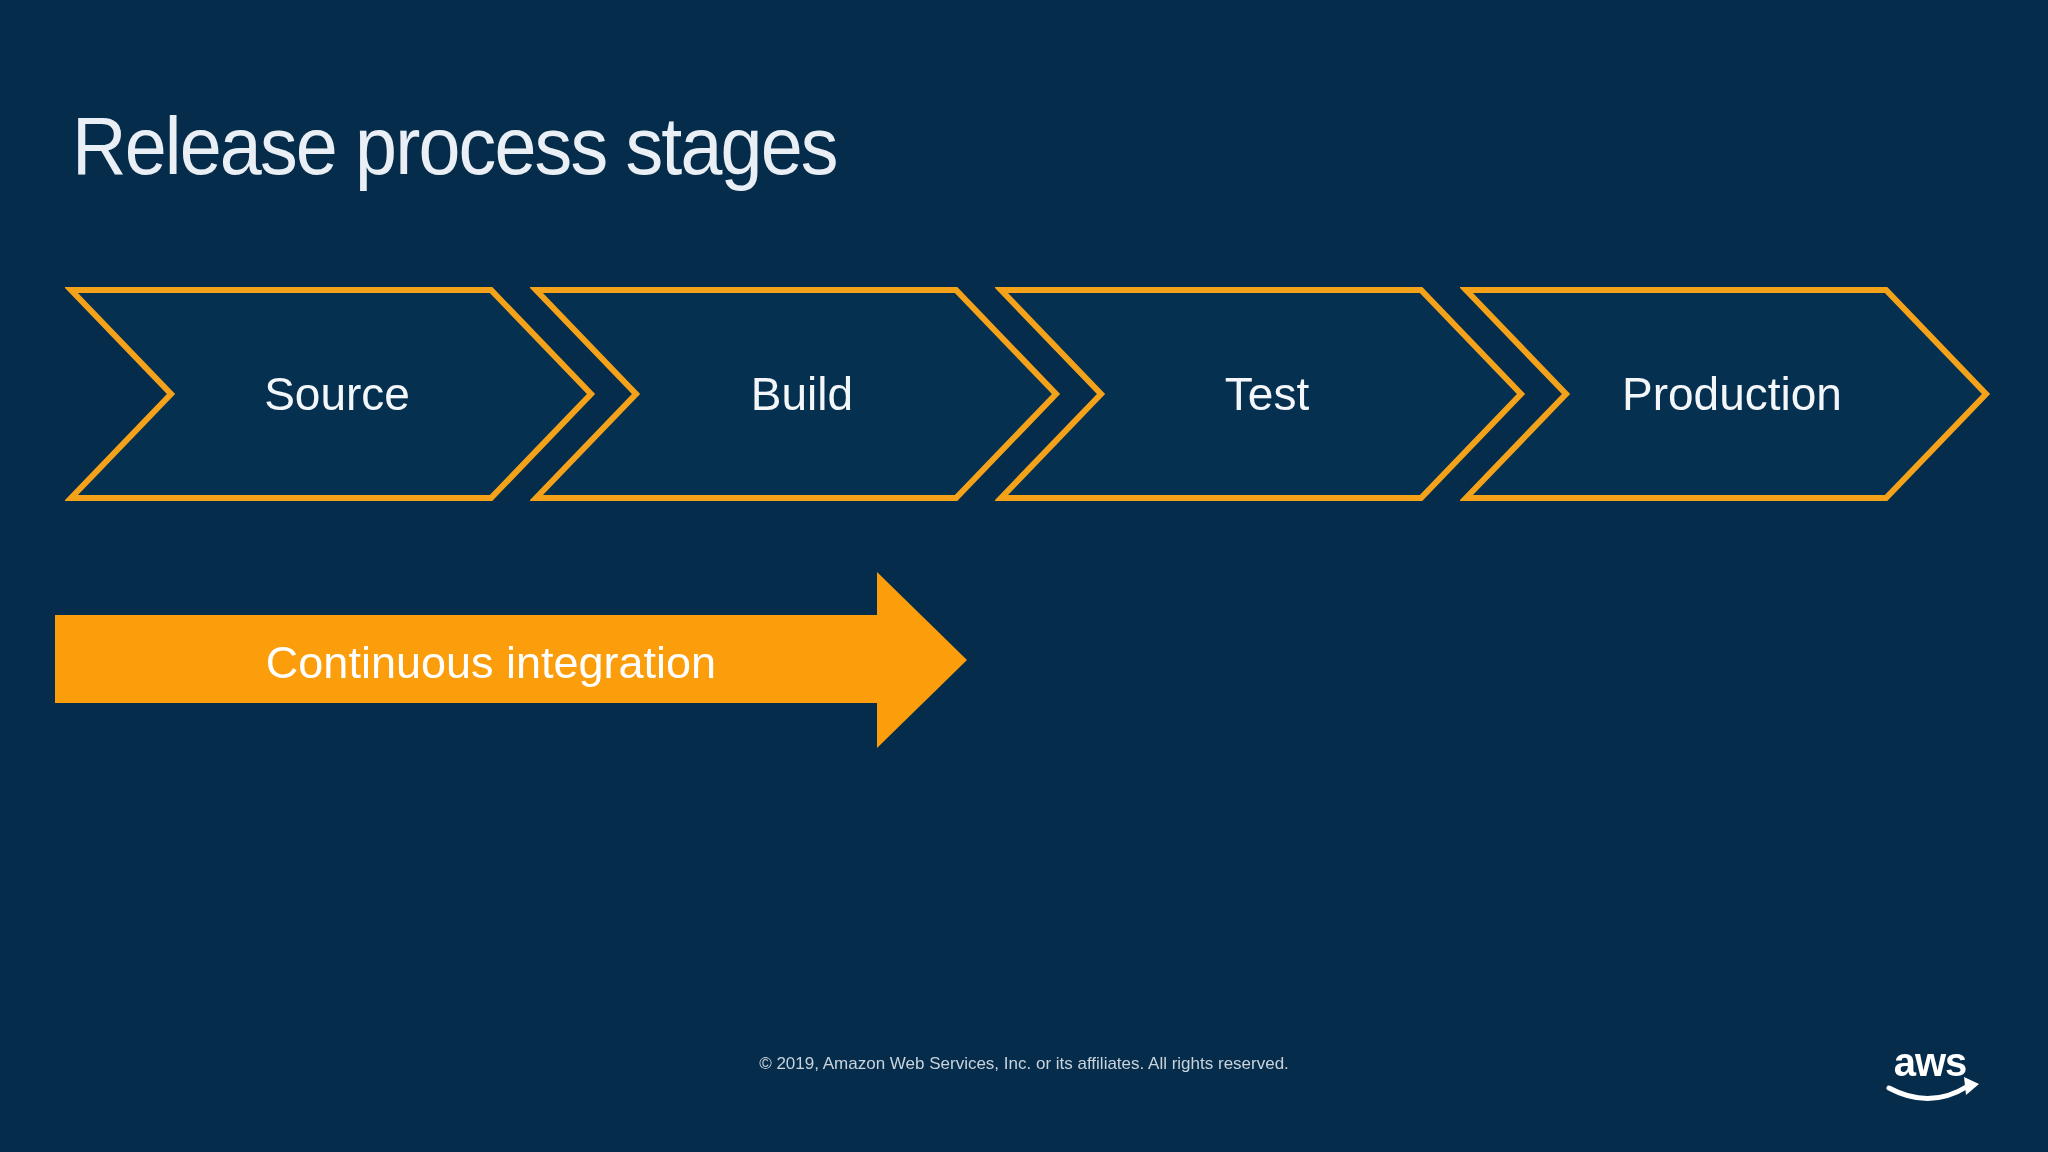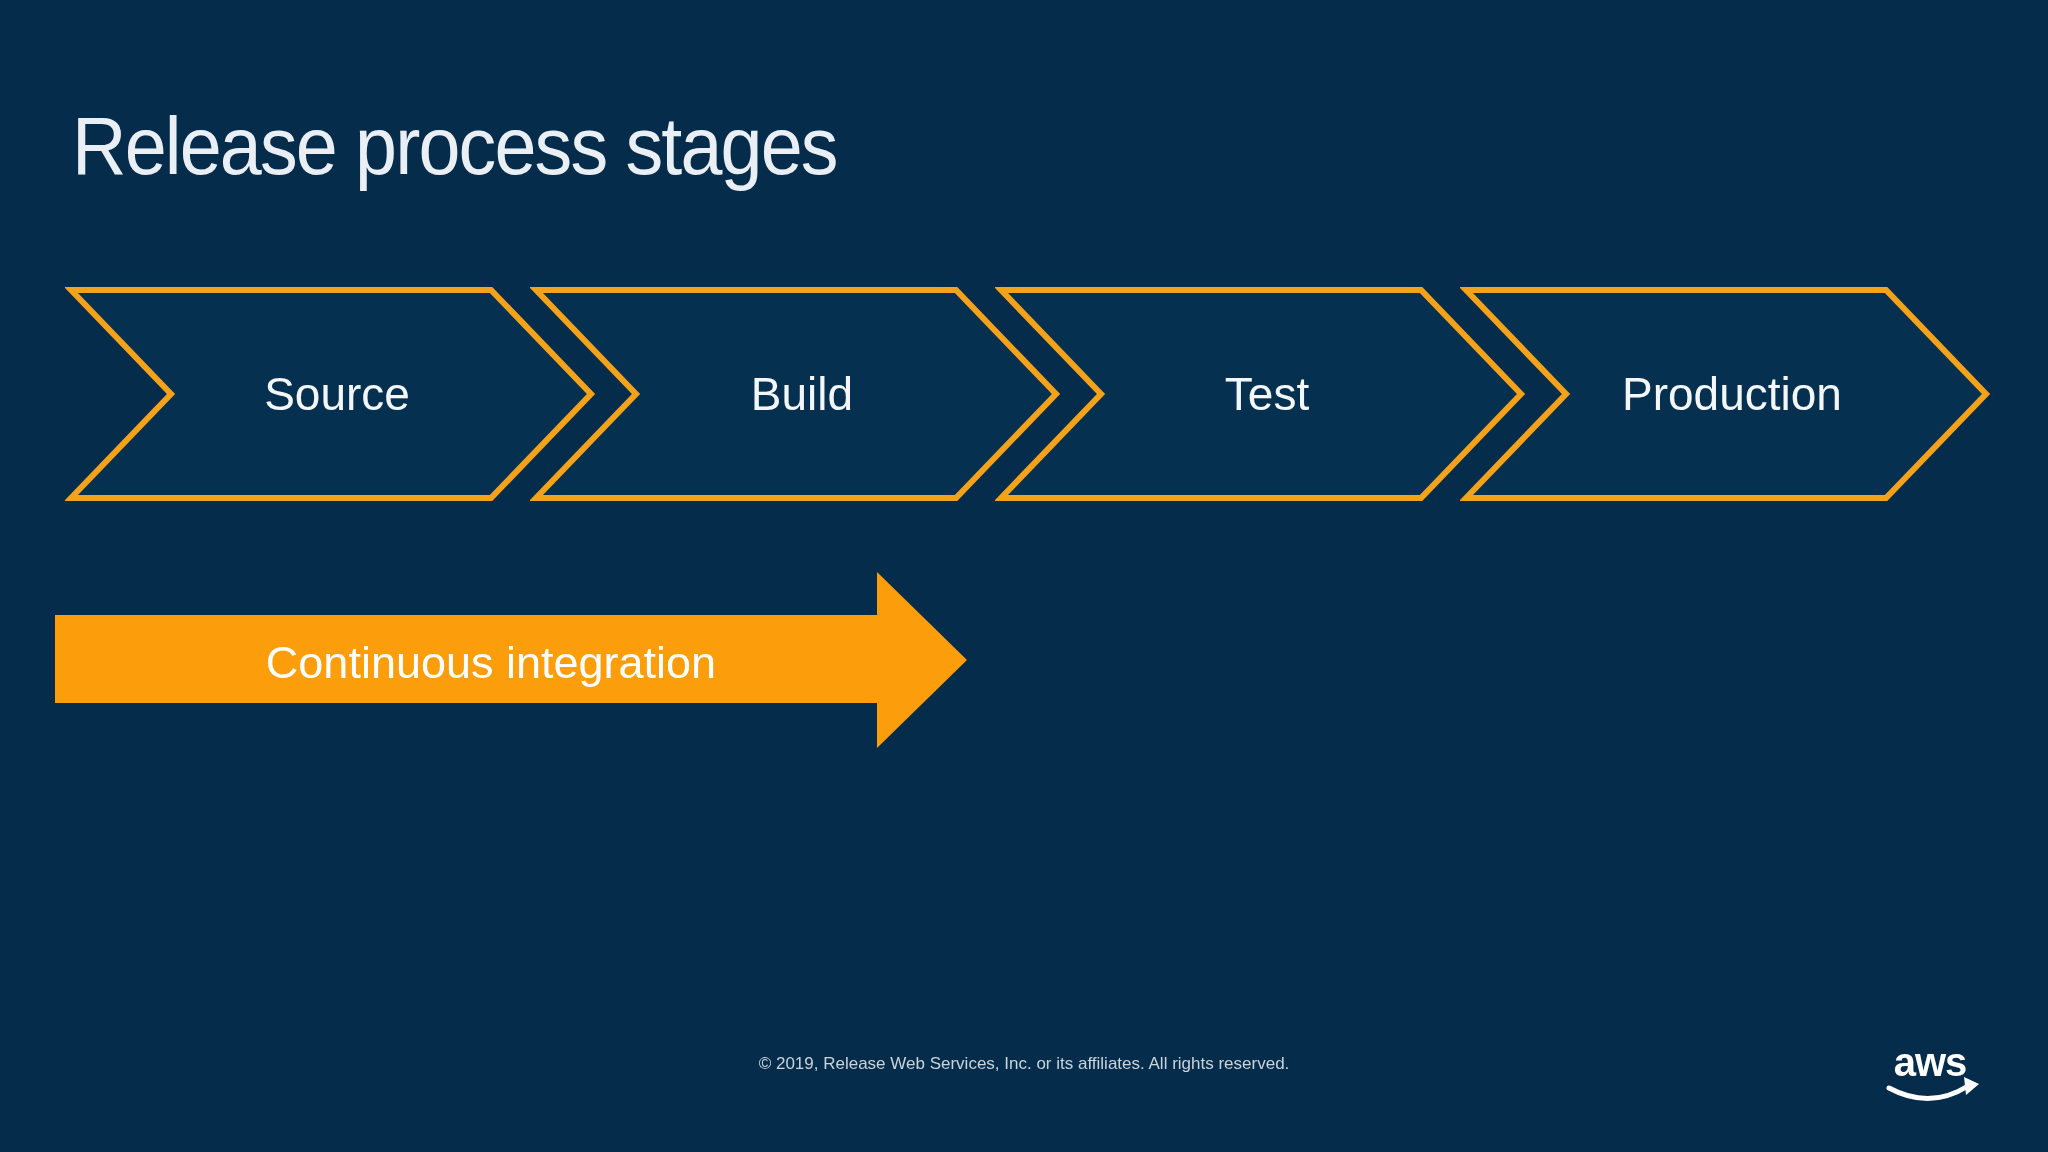--- a/index.html
+++ b/index.html
@@ -120,21 +120,21 @@
   <svg class="chevron chev-4" viewBox="0 0 532 220">
     <polygon points="6,6 426,6 526,110 426,214 6,214 106,110"></polygon>
     <text x="272" y="110" text-anchor="middle" dominant-baseline="central">Production</text>
   </svg>
 
   <svg class="ci-arrow" viewBox="0 0 915 180">
     <polygon points="0,45 822,45 822,2 912,90 822,178 822,133 0,133"></polygon>
     <text x="436" y="92" text-anchor="middle" dominant-baseline="central">Continuous integration</text>
   </svg>
 
-  <div class="footer">© 2019, Release Web Services, Inc. or its affiliates. All rights reserved.</div>
+  <div class="footer">© 2019, Amazon Web Services, Inc. or its affiliates. All rights reserved.</div>
 
   <svg class="aws-logo" viewBox="0 0 100 72">
     <text x="48" y="34" text-anchor="middle">aws</text>
     <path class="smile" d="M7,46 Q48,68 86,44"></path>
     <polygon class="smile-tip" points="82,35 97,42 84,53"></polygon>
   </svg>
 
 </div>
 
 </body></html>

